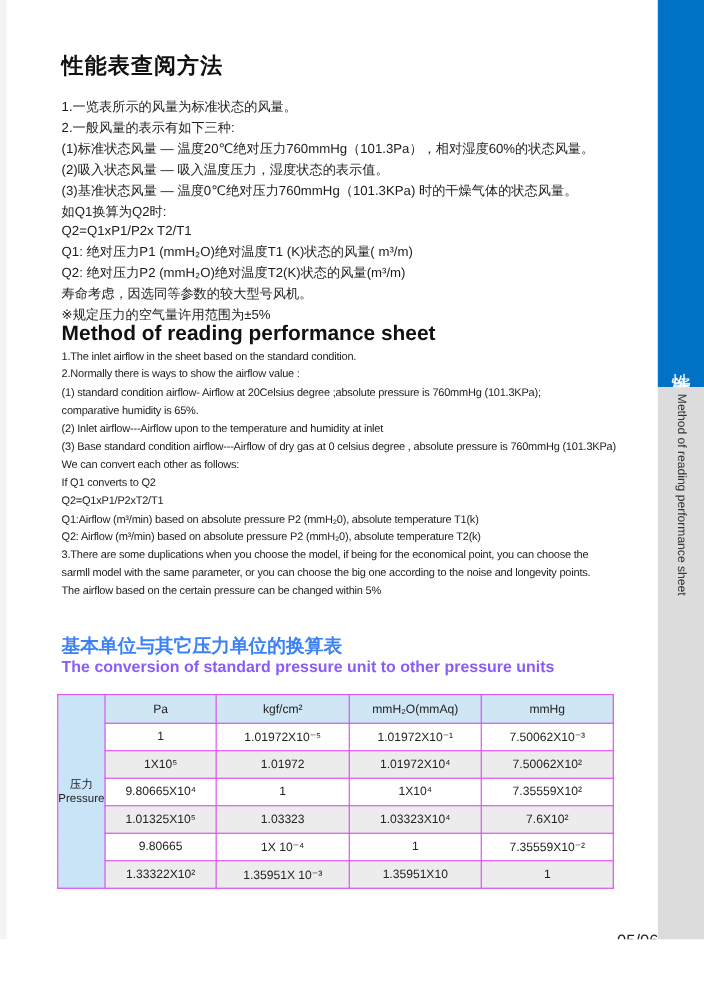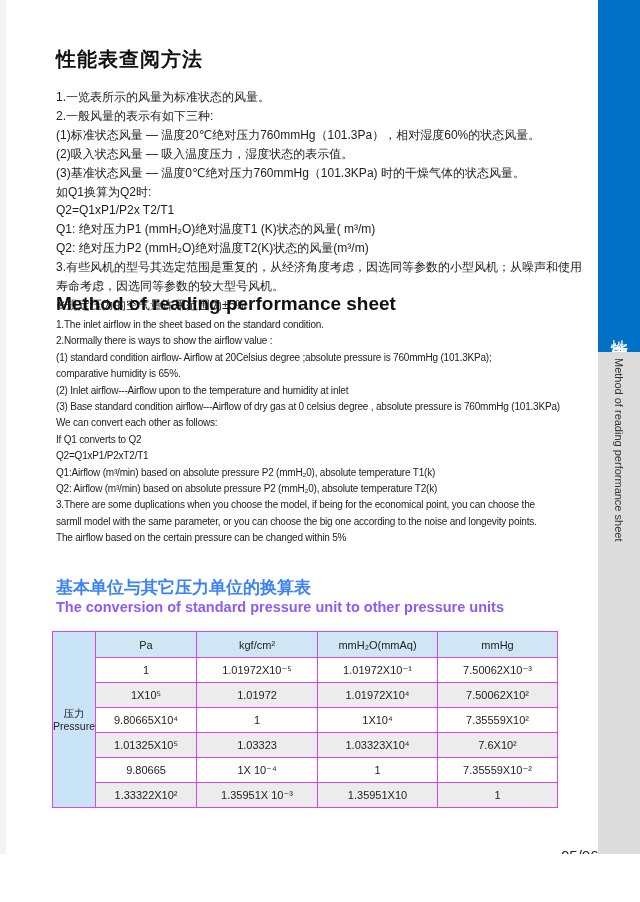--- a/index.html
+++ b/index.html
@@ -108,21 +108,20 @@
   <div class="zh-body">
       <div class="zh-line">1.一览表所示的风量为标准状态的风量。</div>
       <div class="zh-line">2.一般风量的表示有如下三种:</div>
       <div class="zh-line">(1)标准状态风量 — 温度20℃绝对压力760mmHg（101.3Pa），相对湿度60%的状态风量。</div>
       <div class="zh-line">(2)吸入状态风量 — 吸入温度压力，湿度状态的表示值。</div>
       <div class="zh-line">(3)基准状态风量 — 温度0℃绝对压力760mmHg（101.3KPa) 时的干燥气体的状态风量。</div>
       <div class="zh-line">如Q1换算为Q2时:</div>
       <div class="zh-line">Q2=Q1xP1/P2x T2/T1</div>
       <div class="zh-line">Q1: 绝对压力P1 (mmH₂O)绝对温度T1 (K)状态的风量( m³/m)</div>
       <div class="zh-line">Q2: 绝对压力P2 (mmH₂O)绝对温度T2(K)状态的风量(m³/m)</div>
-      <div class="zh-line">3.有些风机的型号其选定范围是重复的，从经济角度考虑，因选同等参数的小型风机；从噪声和使用</div>
       <div class="zh-line">寿命考虑，因选同等参数的较大型号风机。</div>
       <div class="zh-line">※规定压力的空气量许用范围为±5%</div>
     </div>
 
   <h2 class="title-en">Method of reading performance sheet</h2>
 
   <div class="en-body">
       <div class="en-line">1.The inlet airflow in the sheet based on the standard condition.</div>
       <div class="en-line">2.Normally there is ways to show the airflow value :</div>
       <div class="en-line">(1) standard condition airflow- Airflow at 20Celsius degree ;absolute pressure is 760mmHg (101.3KPa);</div>

